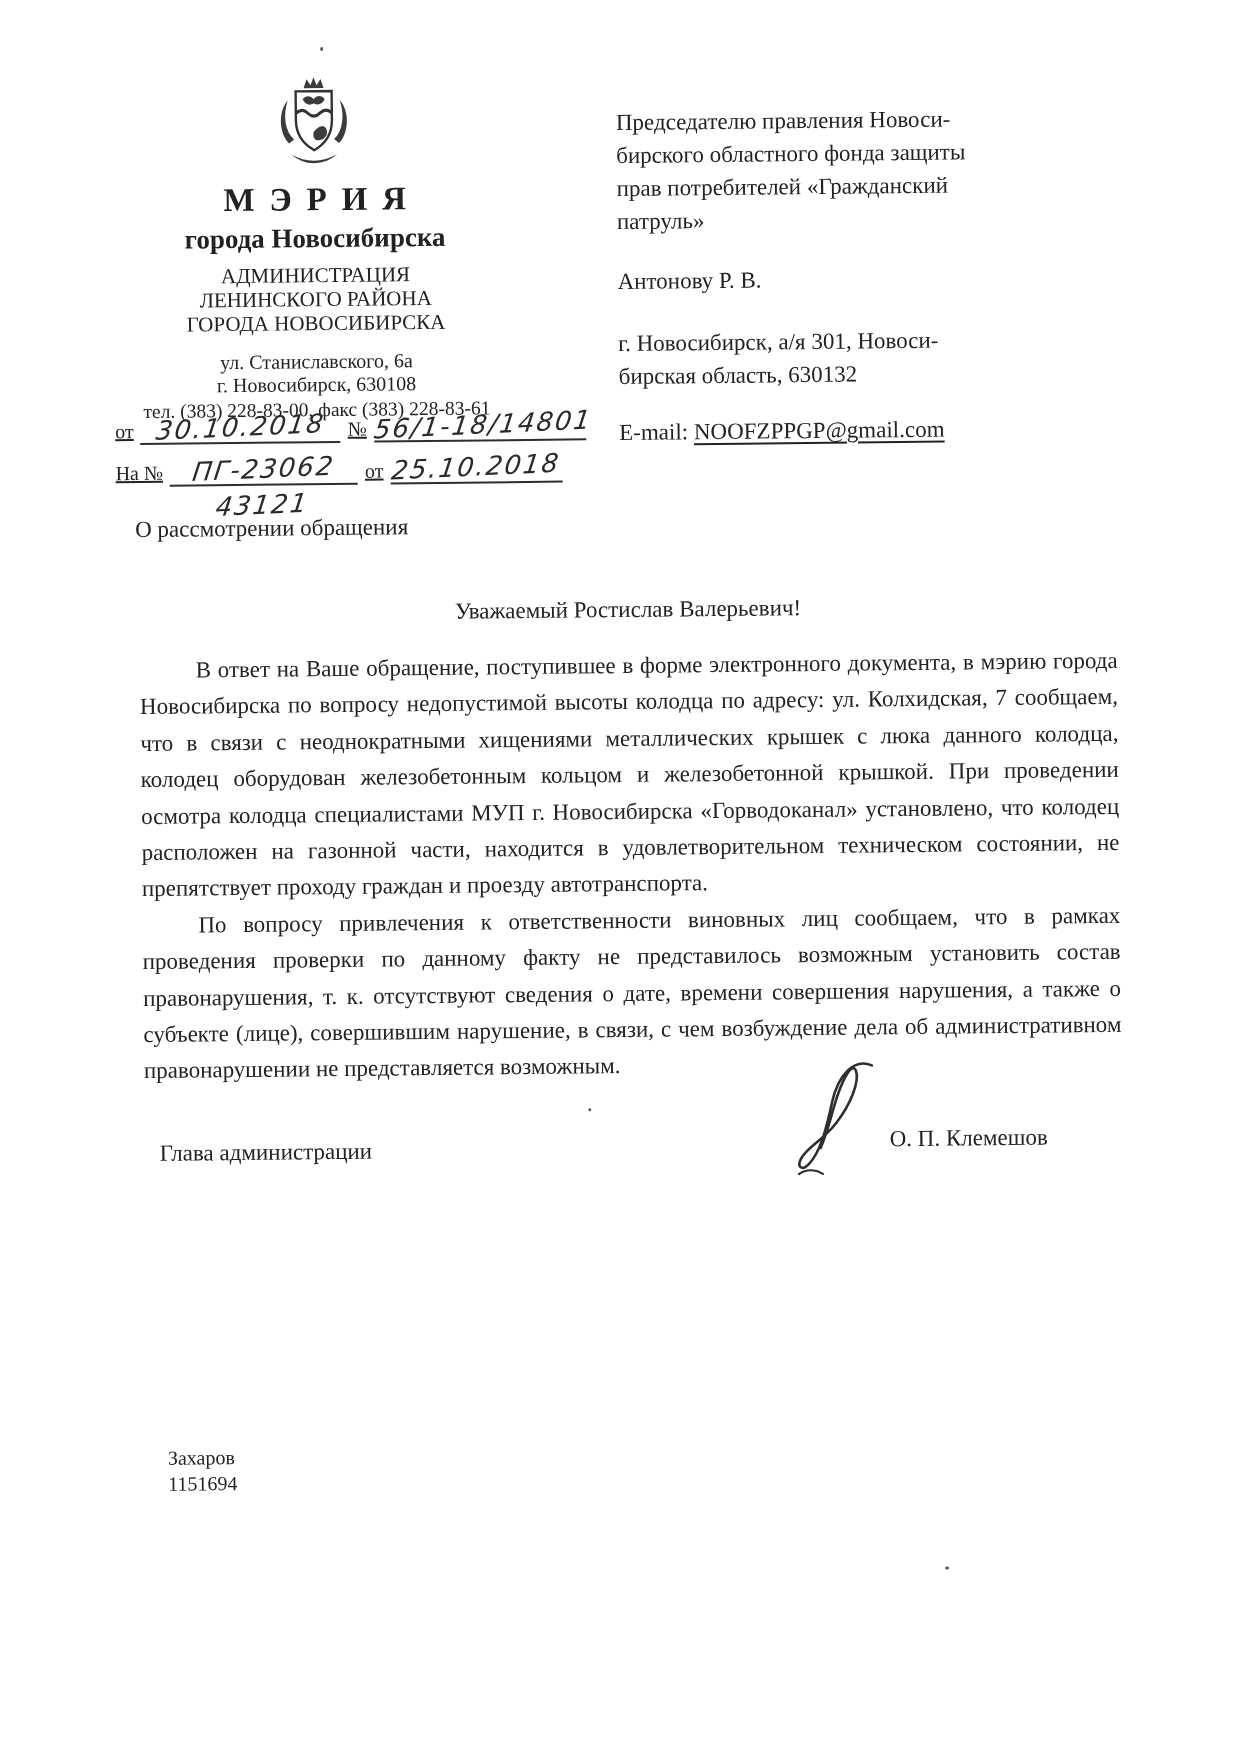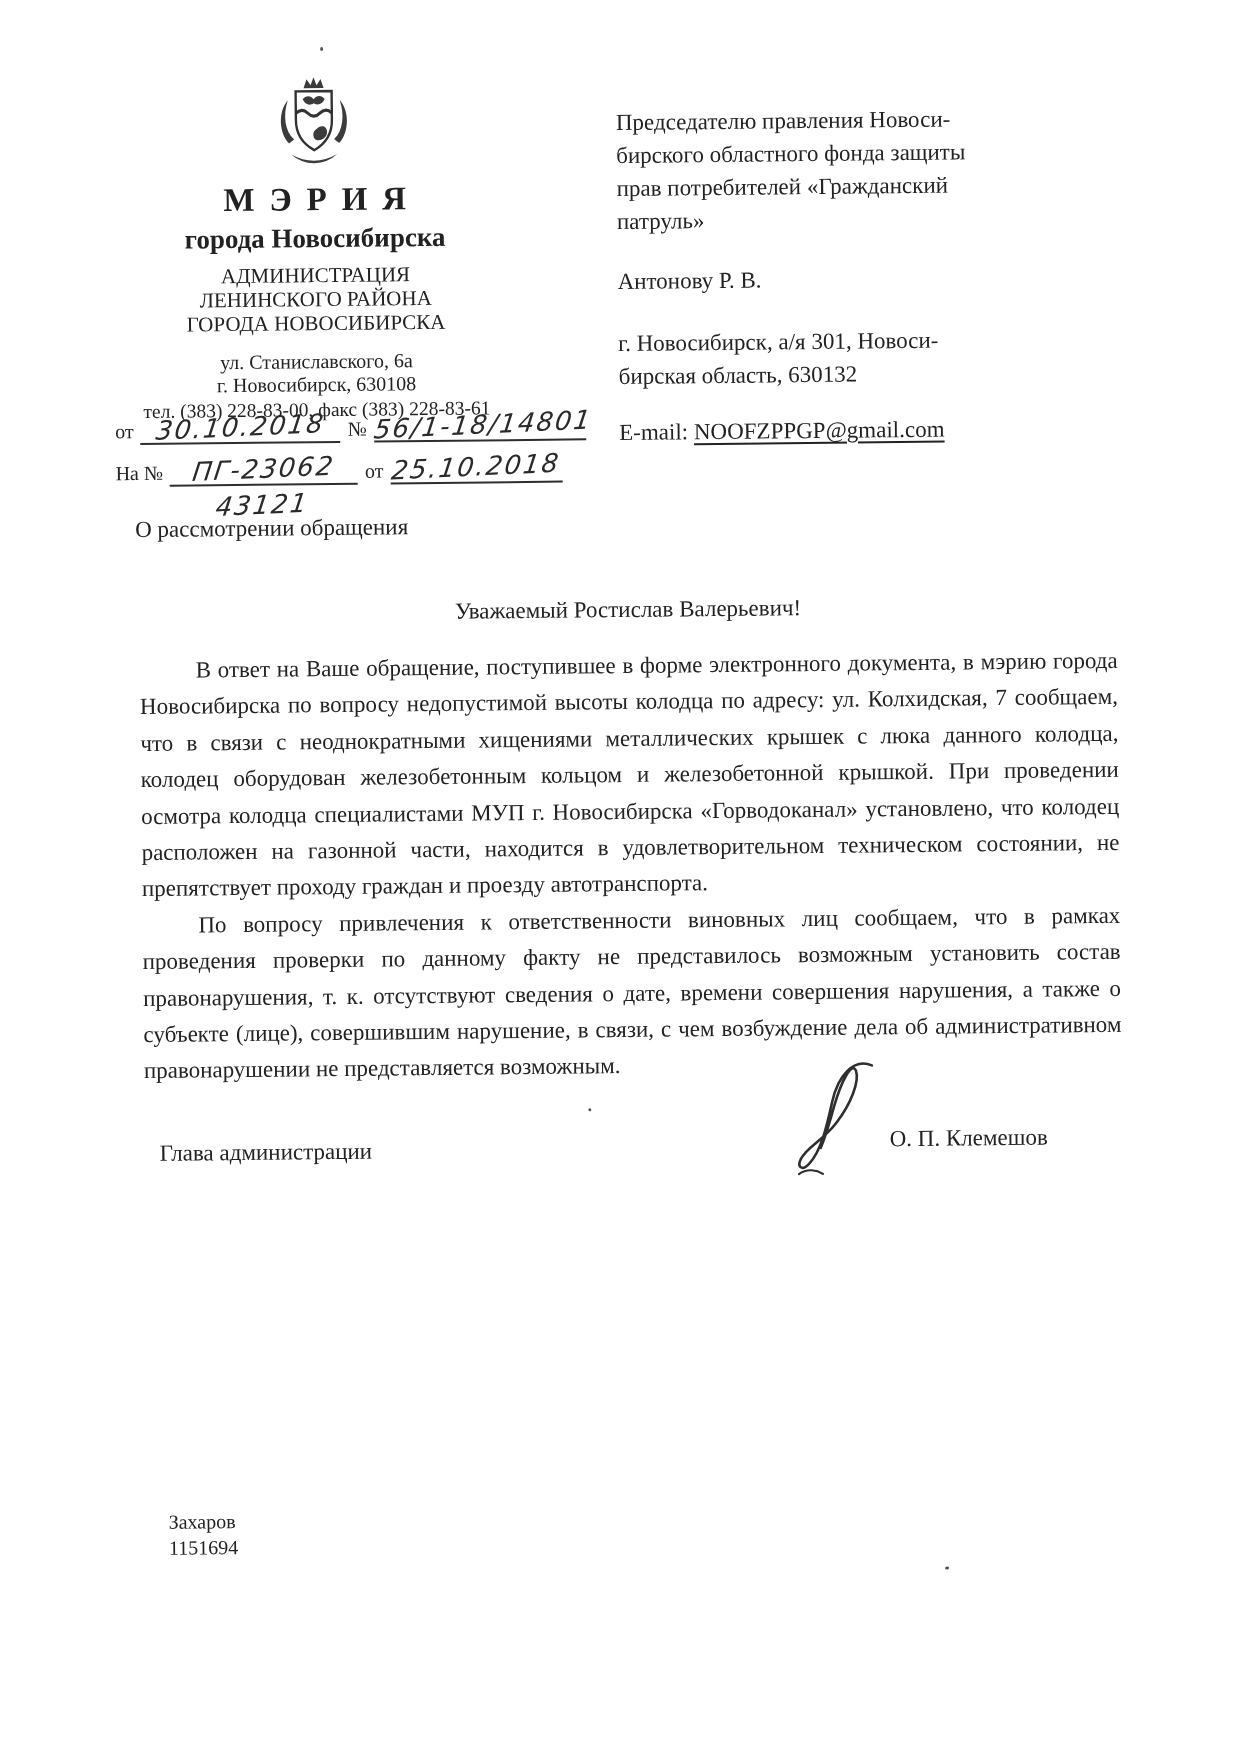--- a/index.html
+++ b/index.html
@@ -16,21 +16,21 @@
   .org-name2{font-size:27px;font-weight:bold;margin-top:5px;}
   .org-dept{font-size:21px;line-height:24px;}
   .org-dept.first{margin-top:9px;}
   .lh-addr{font-size:20px;line-height:23px;}
   .lh-addr.first{margin-top:15px;}
   .lh-phone{font-size:19.5px;margin-top:3px;white-space:nowrap;}
 
   
   .refblock{position:absolute;left:118px;top:398px;width:480px;font-size:20px;}
   .ref-row{display:flex;align-items:flex-end;gap:7px;margin-top:10px;}
-  .ref-label{white-space:nowrap;padding-bottom:2px;}
+  .ref-label{white-space:nowrap;padding-bottom:2px;text-decoration:underline;}
   .hand-line{border-bottom:2px solid #2e2e2e;text-align:center;height:30px;}
   .hand-line.w1{width:200px;}
   .hand-line.w2{width:212px;}
   .hand-line.w3{width:188px;}
   .hand-line.w4{width:172px;}
   .handwriting{
     font-family:"DejaVu Sans",sans-serif;font-style:italic;font-size:26px;
     letter-spacing:2px;display:inline-block;transform:rotate(-2deg) skewX(-10deg);
     color:#2a2a2a;white-space:nowrap;
   }
@@ -49,21 +49,21 @@
   .salutation{position:absolute;left:140px;top:597px;width:978px;text-align:center;font-size:23px;}
   .body-text{position:absolute;left:140px;top:648px;width:978px;font-size:23px;line-height:36.4px;text-align:justify;}
   .body-text p{margin:0;text-indent:56px;}
 
   
   .sig-position{position:absolute;left:155px;top:1136px;font-size:23px;}
   .sig-scribble{position:absolute;left:788px;top:1058px;width:95px;height:122px;}
   .sig-name{position:absolute;left:885px;top:1129px;font-size:23px;white-space:nowrap;}
 
   
-  .footer{position:absolute;left:160px;top:1504px;font-size:20px;line-height:26px;}
+  .footer{position:absolute;left:160px;top:1440px;font-size:20px;line-height:26px;}
 
   
   .speck{position:absolute;background:#555;border-radius:50%;}
   .speck.s1{left:327px;top:44px;width:3px;height:4px;}
   .speck.s2{left:936px;top:1570px;width:4px;height:3px;}
   .speck.s3{left:584px;top:1108px;width:3px;height:3px;}
 </style>
 </head>
 <body>
 

